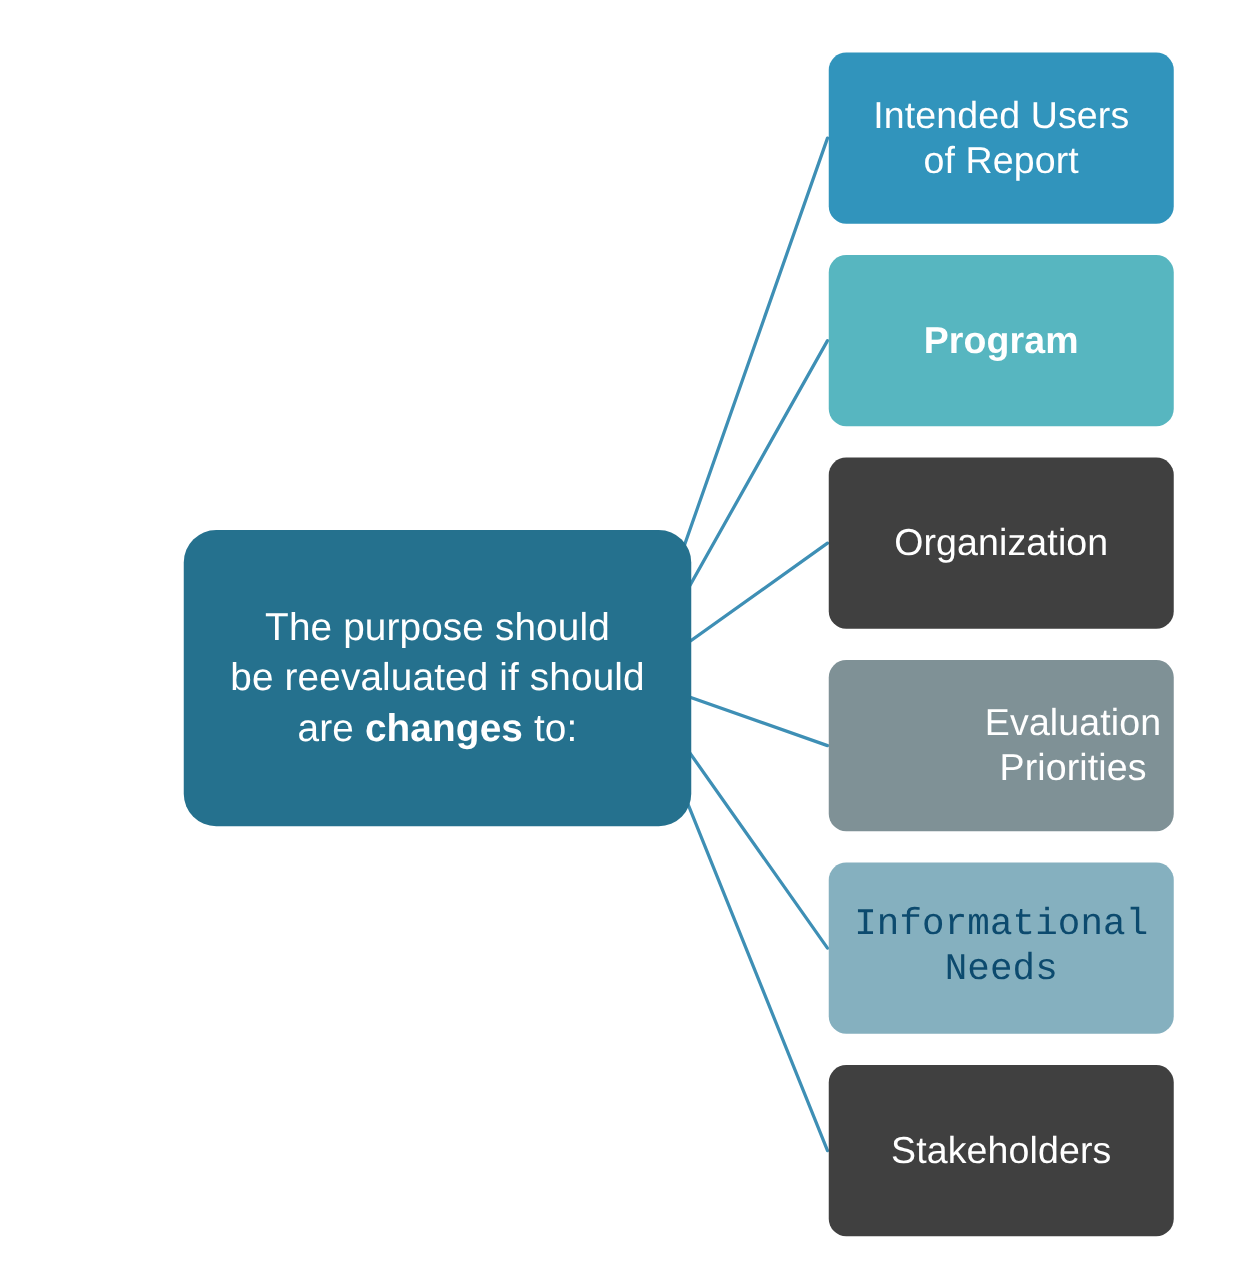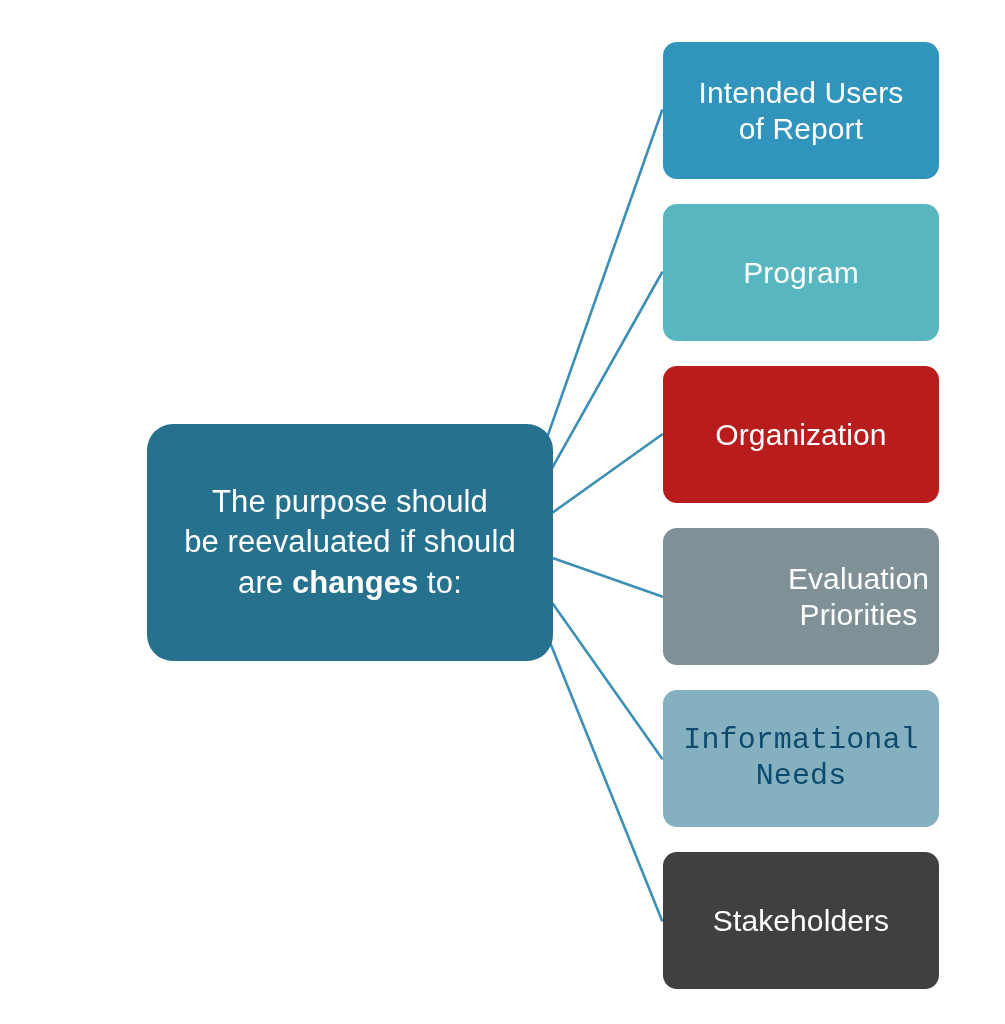--- a/index.html
+++ b/index.html
@@ -67,21 +67,21 @@
 
   
   .target-node {
     left: 663px;
     width: 276px;
     height: 137px;
     font-size: 30px;
   }
 
   .target-node.n0 { top: 42px;  }
-  .target-node.n1 { top: 204px; }
+  .target-node.n1 { top: 204px; font-weight: bold; }
   .target-node.n2 { top: 366px; }
   .target-node.n3 { top: 528px; }
   .target-node.n4 { top: 690px; }
   .target-node.n5 { top: 852px; }
 </style>
 </head>
 <body style="background-color: rgb(255, 255, 255);">
 
 <div id="diagram-canvas">
 
@@ -108,21 +108,21 @@
     <span>
       <span>Intended Users</span><br>
       <span>of Report</span>
     </span>
   </div>
 
   <div class="node-box target-node n1" style="background-color: rgb(87, 182, 192); color: rgb(255, 255, 255);">
     <span>Program</span>
   </div>
 
-  <div class="node-box target-node n2" style="background-color: #b91c1c; color: rgb(255, 255, 255);">
+  <div class="node-box target-node n2" style="background-color: #404040; color: rgb(255, 255, 255);">
     <span>Organization</span>
   </div>
 
   <div class="node-box target-node n3" style="background-color: rgb(127, 145, 150); color: rgb(255, 255, 255); justify-content: flex-end;">
     <span>
       <span>Evaluation</span><br>
       <span>Priorities</span>
     </span>
   </div>
 

